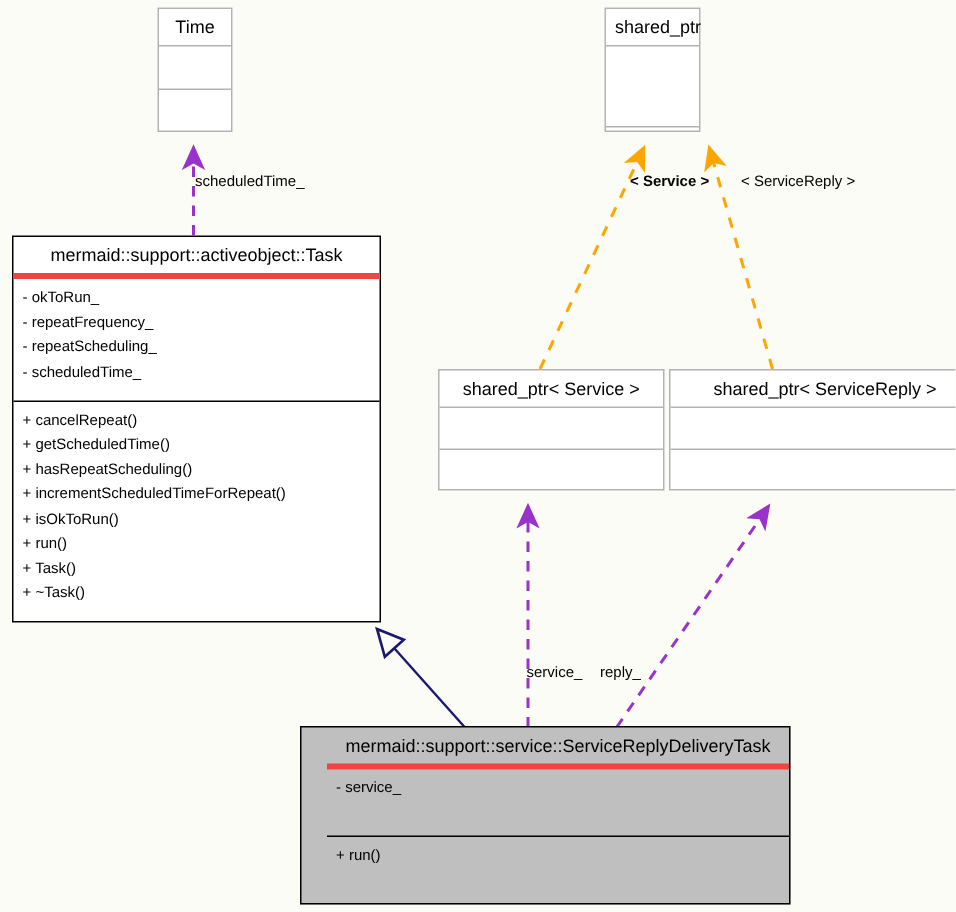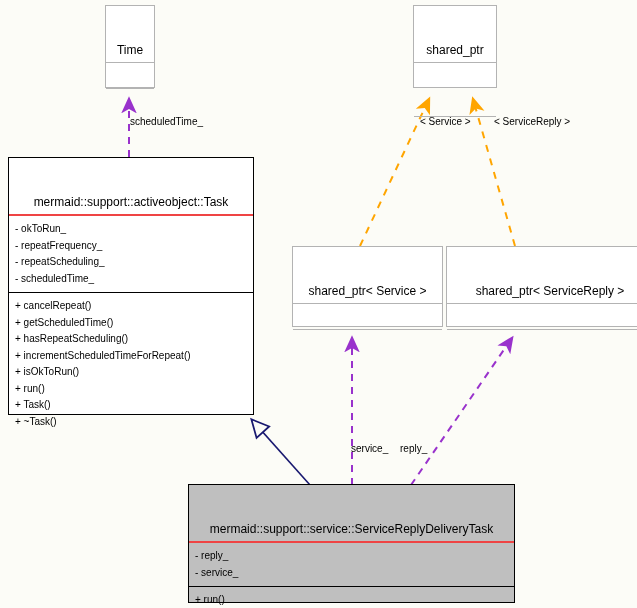--- a/index.html
+++ b/index.html
@@ -49,25 +49,24 @@
     box-sizing: border-box;
     text-align: center;
     font-size: 12px;
     color: #000;
     line-height: 1;
     padding: 6px 6px 6px 6px;
     white-space: nowrap;
   }
   .uml-node.thick > .uml-title,
   .uml-node.filled > .uml-title {
-    border-bottom: 2px solid #ef4444;
+    border-bottom: 4px solid #ef4444;
   }
   .uml-node > .uml-title {
     border-bottom: 1px solid #b3b3b3;
-    margin-top: 32px;
   }
   .uml-compartment {
     box-sizing: border-box;
     font-size: 11.5px;
     color: #000;
     padding: 5px 6px 5px 6px;
     flex: 1 1 auto;
     white-space: nowrap;
   }
   .uml-node > .uml-compartment.divided {
@@ -139,35 +138,35 @@
     </g>
 
      shared_ptr&lt; ServiceReply &gt; (purple dashed, label reply_) --&gt;
     <g>
       <line x1="411" y1="485" x2="512" y2="338" stroke="#9932cc" stroke-width="2" stroke-dasharray="7,6" marker-end="url(#arrow-purple)"></line>
     </g>
   </svg>
 
   <div class="edge-label" style="left:130px; top:116px;">scheduledTime_</div>
 
-  <div class="edge-label" style="left:420px; top:116px;">&lt; Service &gt;</div>
+  <div class="edge-label" style="left:420px; top:116px;font-weight:bold;">&lt; Service &gt;</div>
 
   <div class="edge-label" style="left:494px; top:116px;">&lt; ServiceReply &gt;</div>
 
   <div class="edge-label" style="left:351px; top:443px;">service_</div>
 
   <div class="edge-label" style="left:400px; top:443px;text-align:center;">reply_</div>
 
   <div class="uml-node" style="left:105px; top:5px; width:50px; height:83px;">
     <div class="uml-title">Time</div>
     <div class="uml-compartment divided empty-compartment"></div>
     <div class="uml-compartment empty-compartment"></div>
   </div>
 
-  <div class="uml-node" style="left:413px; top:5px; width:84px; height:83px;gap:28px;">
+  <div class="uml-node" style="left:403px; top:5px; width:64px; height:83px;gap:28px;">
     <div class="uml-title">shared_ptr</div>
     <div class="uml-compartment divided empty-compartment"></div>
     <div class="uml-compartment empty-compartment"></div>
   </div>
 
   <div class="uml-node thick" style="left:8px; top:157px; width:246px; height:258px;">
     <div class="uml-title">mermaid::support::activeobject::Task</div>
     <div class="uml-compartment divided">
       <div class="uml-member">- okToRun_</div>
       <div class="uml-member">- repeatFrequency_</div>
@@ -191,24 +190,23 @@
     <div class="uml-compartment divided empty-compartment"></div>
     <div class="uml-compartment empty-compartment"></div>
   </div>
 
   <div class="uml-node" style="left:446px; top:246px; width:208px; height:81px;">
     <div class="uml-title">shared_ptr&lt; ServiceReply &gt;</div>
     <div class="uml-compartment divided empty-compartment"></div>
     <div class="uml-compartment empty-compartment"></div>
   </div>
 
-  <div class="uml-node filled" style="left:188px; top:484px; width:327px; height:119px;">
+  <div class="uml-node filled" style="left:200px; top:484px; width:327px; height:119px;padding-left:17px;">
     <div class="uml-title">mermaid::support::service::ServiceReplyDeliveryTask</div>
     <div class="uml-compartment divided">
-      <div class="uml-member">- reply_</div>
       <div class="uml-member">- service_</div>
     </div>
     <div class="uml-compartment">
       <div class="uml-member">+ run()</div>
     </div>
   </div>
 
 </div>
 
 </body></html>

